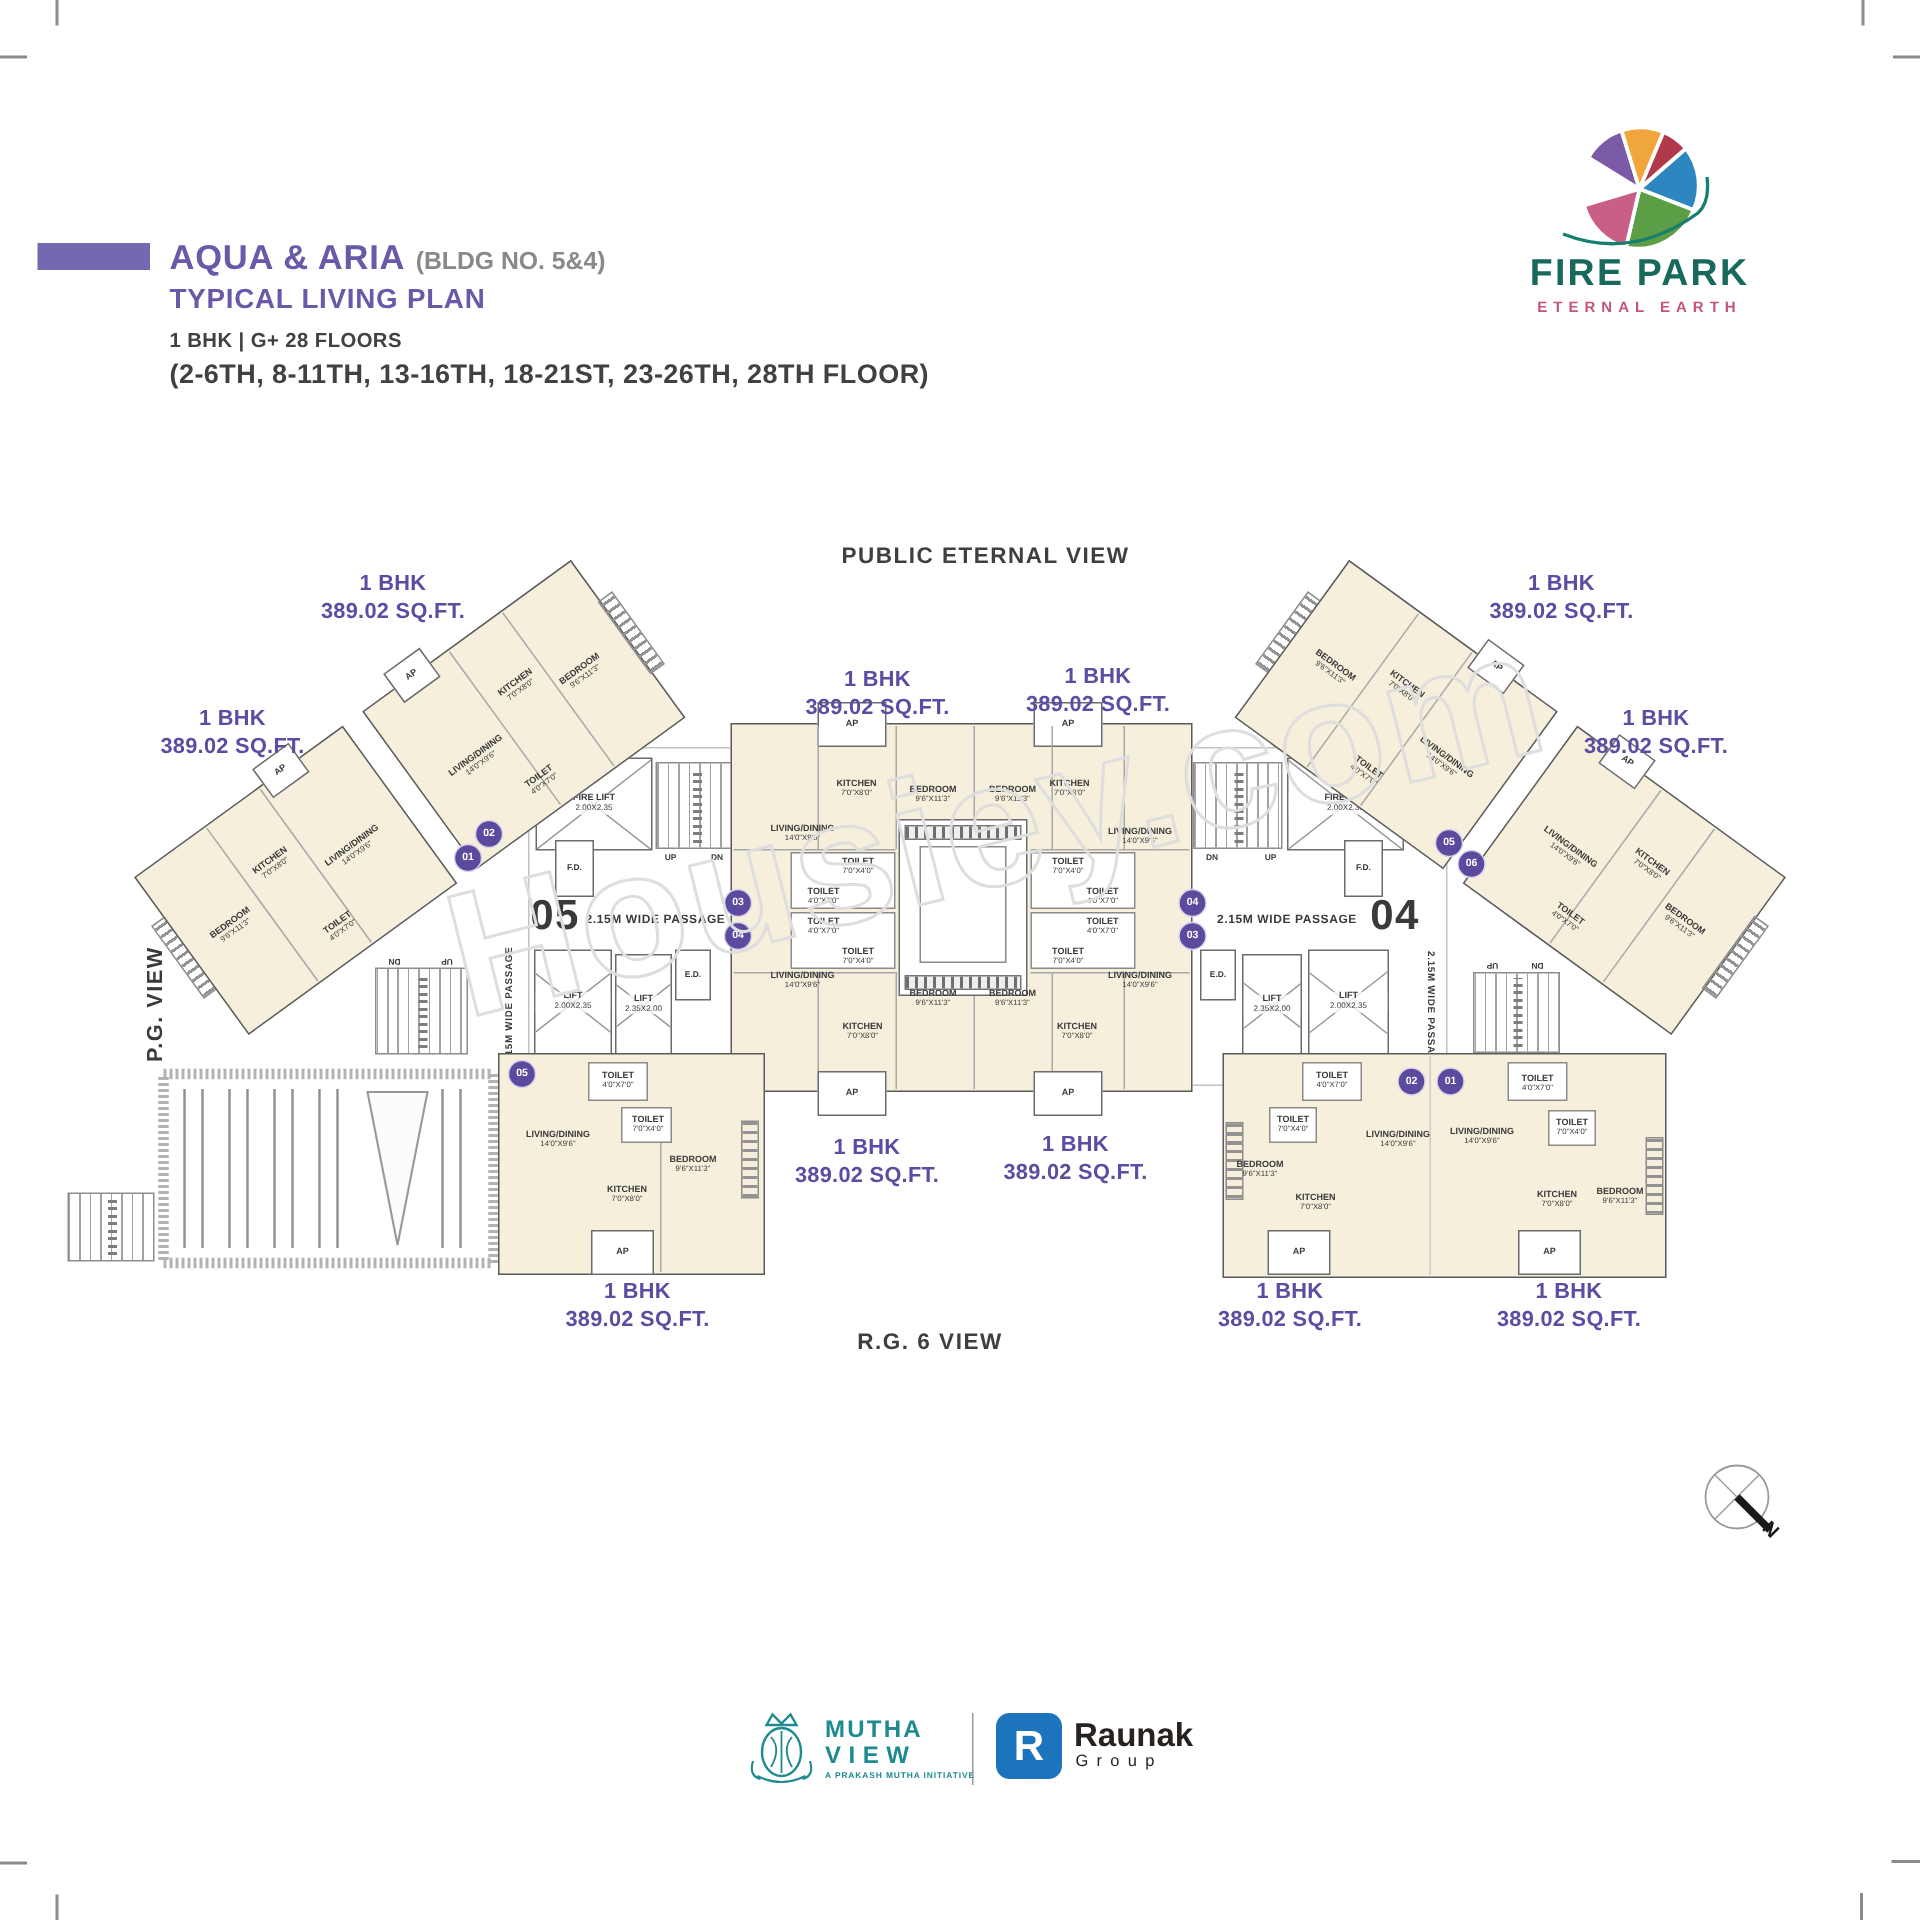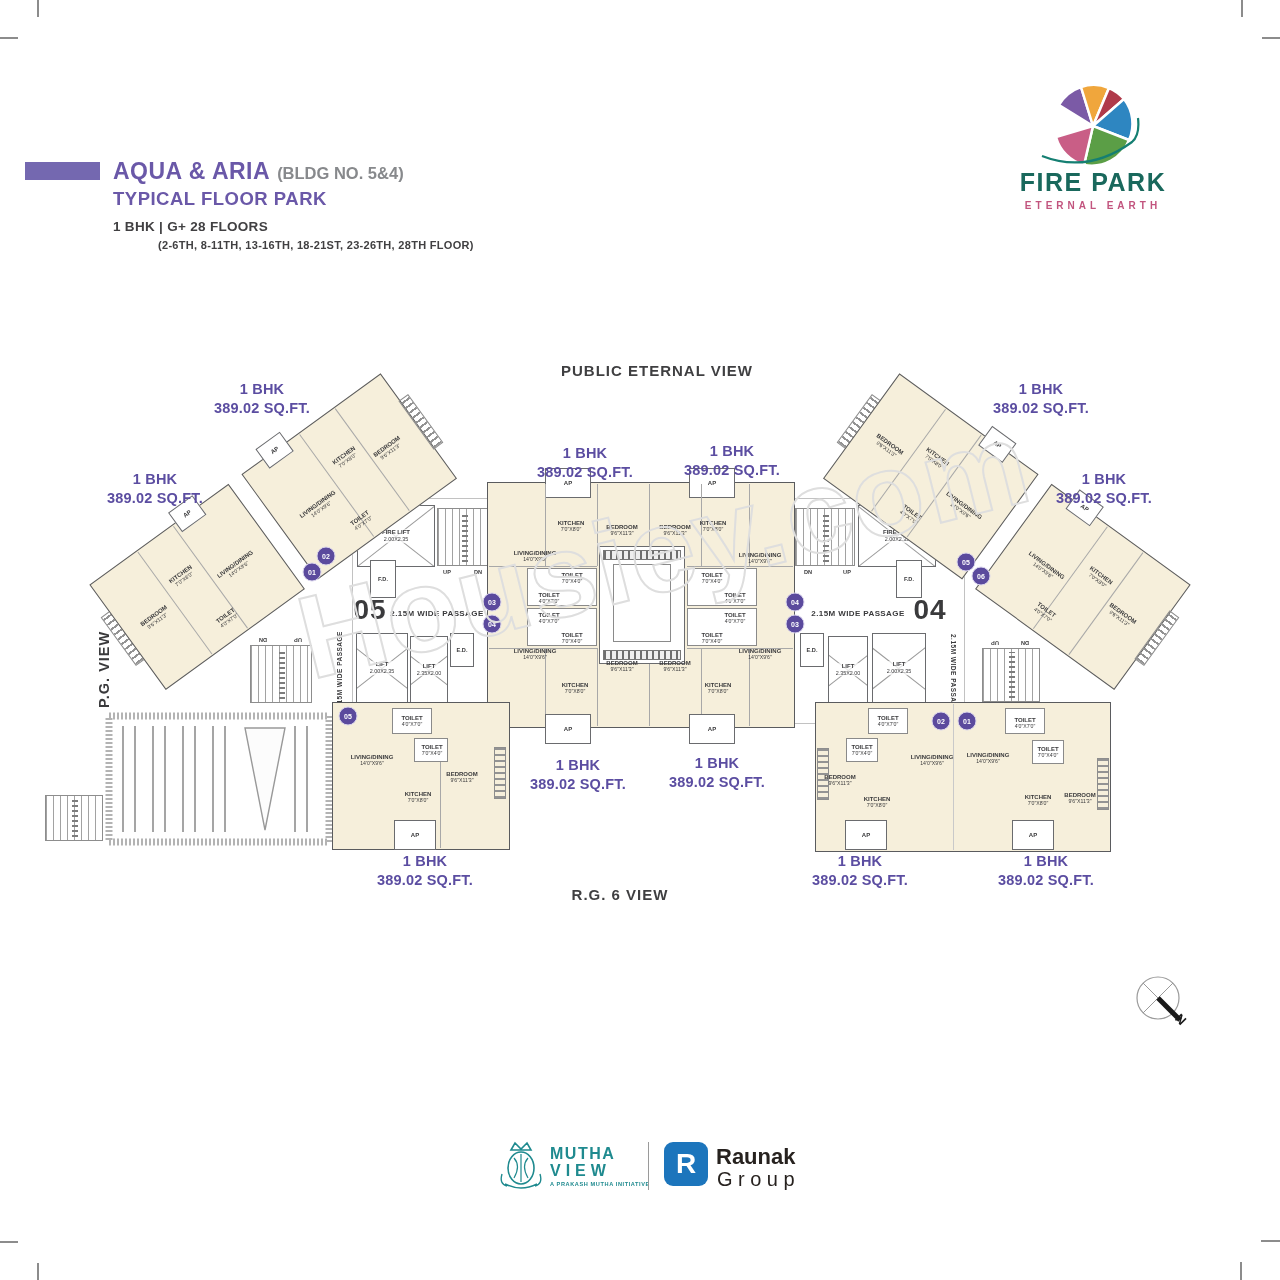--- a/index.html
+++ b/index.html
@@ -33,49 +33,49 @@
   .viewlabel{position:absolute;transform:translateX(-50%);font-size:15px;font-weight:600;color:#3f3f41;letter-spacing:1px;white-space:nowrap;}
   .wing{position:absolute;width:380px;height:150px;z-index:2;}
   .wing .wunit{position:absolute;top:12px;height:130px;width:172px;background:#f6efdb;border:1.6px solid #5a5b5e;box-sizing:border-box;}
   .wing .apbox{position:absolute;top:0;width:30px;height:24px;background:#fff;border:1.1px solid #6a6b6e;box-sizing:border-box;z-index:3;}
   .watermark{position:absolute;left:290px;top:480px;width:760px;font-size:118px;font-weight:bold;letter-spacing:2px;color:transparent;-webkit-text-stroke:2px #dedede;transform:rotate(-14deg);z-index:40;pointer-events:none;white-space:nowrap;}
   .crop{position:absolute;background:#8c8c8c;}
   .hdr-title{position:absolute;left:113px;top:158px;font-size:23px;font-weight:bold;color:#6a58a8;letter-spacing:.5px;}
   .hdr-title .suffix{font-size:16.5px;font-weight:bold;color:#87898c;margin-left:7px;letter-spacing:0;}
   .hdr-sub{position:absolute;left:113px;top:188px;font-size:18.5px;font-weight:bold;color:#6a58a8;letter-spacing:.5px;}
   .hdr-spec{position:absolute;left:113px;top:219px;font-size:13.5px;font-weight:bold;color:#414042;letter-spacing:.3px;}
-  .hdr-floors{position:absolute;left:113px;top:239px;font-size:11px;font-weight:bold;color:#414042;letter-spacing:.3px;margin-left:45px;}
+  .hdr-floors{position:absolute;left:113px;top:239px;font-size:18px;font-weight:bold;color:#414042;letter-spacing:.3px;}
   .accentbar{position:absolute;left:25px;top:162px;width:75px;height:18px;background:#7468b0;}
   .ep-name{position:absolute;left:1093px;top:168px;transform:translateX(-50%);font-size:25px;font-weight:bold;color:#19685c;letter-spacing:1.5px;white-space:nowrap;}
   .ep-tag{position:absolute;left:1093px;top:200px;transform:translateX(-50%);font-size:10px;font-weight:bold;color:#c2547e;letter-spacing:4px;white-space:nowrap;}
   .ft-mutha1{position:absolute;left:550px;top:1145px;font-size:16px;font-weight:bold;color:#1f8a8f;letter-spacing:1.5px;}
   .ft-mutha2{position:absolute;left:550px;top:1162px;font-size:16px;font-weight:bold;color:#1f8a8f;letter-spacing:5px;}
   .ft-muthatag{position:absolute;left:550px;top:1181px;font-size:5.6px;font-weight:bold;color:#1f8a8f;letter-spacing:.6px;}
   .ft-rk-box{position:absolute;left:664px;top:1142px;width:44px;height:44px;background:#1c75bc;border-radius:9px;color:#fff;font-size:28px;font-weight:bold;display:flex;align-items:center;justify-content:center;}
   .ft-rk-name{position:absolute;left:716px;top:1144px;font-size:22px;font-weight:bold;color:#27221f;}
-  .ft-rk-sub{position:absolute;left:717px;top:1168px;font-size:20px;color:#27221f;letter-spacing:5.5px;}
+  .ft-rk-sub{position:absolute;left:717px;top:1168px;font-size:11px;color:#27221f;letter-spacing:5.5px;}
   .compassN{position:absolute;left:1176px;top:1012px;font-size:13px;font-weight:bold;color:#1a1a1a;transform:rotate(45deg);}
 </style>
 </head>
 <body>
 
 <div class="stage">
 
   <div class="crop" style="left:37px;top:0;width:1.5px;height:17px"></div>
   <div class="crop" style="left:0;top:37px;width:18px;height:1.5px"></div>
   <div class="crop" style="left:1241px;top:0;width:1.5px;height:17px"></div>
   <div class="crop" style="left:1262px;top:37px;width:18px;height:1.5px"></div>
   <div class="crop" style="left:37px;top:1263px;width:1.5px;height:17px"></div>
   <div class="crop" style="left:0;top:1241px;width:18px;height:1.5px"></div>
   <div class="crop" style="left:1240px;top:1262px;width:1.5px;height:18px"></div>
   <div class="crop" style="left:1261px;top:1240px;width:19px;height:1.5px"></div>
 
   <div class="accentbar"></div>
   <div class="hdr-title"><span>AQUA &amp; ARIA</span><span class="suffix">(BLDG NO. 5&amp;4)</span></div>
-  <div class="hdr-sub">TYPICAL FLOOR PARK</div>
+  <div class="hdr-sub">TYPICAL LIVING PLAN</div>
   <div class="hdr-spec">1 BHK | G+ 28 FLOORS</div>
   <div class="hdr-floors">(2-6TH, 8-11TH, 13-16TH, 18-21ST, 23-26TH, 28TH FLOOR)</div>
 
   <svg class="abs" style="left:1040px;top:80px" width="110" height="92" viewBox="0 0 110 92">
     <g stroke="#fff" stroke-width="2.5">
       <path d="M53 46 L19 25 A40 40 0 0 1 41 7 Z" fill="#7b5aa6"></path>
       <path d="M53 46 L41 7 A40 40 0 0 1 69 8 Z" fill="#f0a63c"></path>
       <path d="M53 46 L69 8 A40 40 0 0 1 84 19 Z" fill="#b03a4a"></path>
       <path d="M53 46 L84 19 A40 40 0 0 1 89 60 Z" fill="#2e86c1"></path>
       <path d="M53 46 L89 60 A40 40 0 0 1 44 85 Z" fill="#5b9e46"></path>

